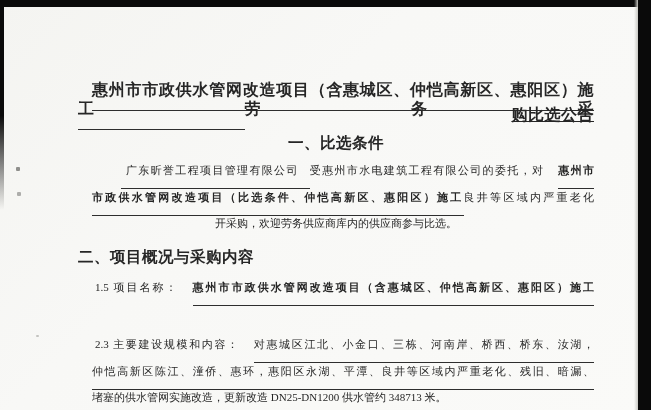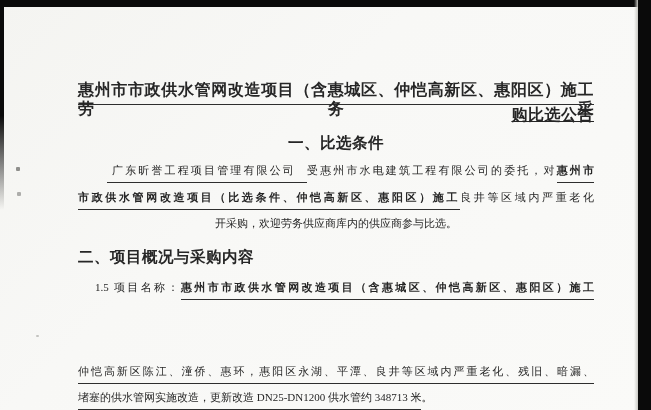--- a/index.html
+++ b/index.html
@@ -45,21 +45,21 @@
     position: absolute; left: 78px; width: 516px;
     font-size: 11px; line-height: 19px;
     white-space: nowrap;
   }
   .stretch {
     white-space: normal;
     text-align: justify;
     text-align-last: justify;
   }
   .b { font-weight: 700; }
-  .u { border-bottom: 1.4px solid #2e2e2e; padding-bottom: 6px; }
+  .u { border-bottom: 1.4px solid #2e2e2e; padding-bottom: 12px; margin-left: 14px; }
   .u-pad { padding-left: 5px; padding-right: 11px; }
   .u-pad-sm { padding-left: 6px; padding-right: 8px; }
 
   .title-line { font-size: 16px; font-weight: 700; letter-spacing: .5px; }
   .title-1 { top: 80px; }
   .title-2 { top: 105px; text-align: right; text-decoration: underline; }
 
   .heading { font-weight: 700; font-size: 15.5px; letter-spacing: .5px; }
   .h1 { top: 133px; text-align: center; }
   .h2 { top: 247px; }
@@ -96,18 +96,19 @@
 
   <div class="line p2 stretch"><span class="b u">市政供水管网改造项目（比选条件、仲恺高新区、惠阳区）施工</span><span>良井等区域内严重老化</span></div>
 
   <div class="line p3">开采购，欢迎劳务供应商库内的供应商参与比选。</div>
 
   <div class="line heading h2">二、项目概况与采购内容</div>
 
   <div class="line i21 stretch"><span>1.5 项目名称：</span><span class="b u">惠州市市政供水管网改造项目（含惠城区、仲恺高新区、惠阳区）施工</span></div>
 
 
+  <div class="line i23a stretch"><span>2.3 主要建设规模和内容：</span><span class="u">对惠城区江北、小金口、三栋、河南岸、桥西、桥东、汝湖，</span></div>
 
   <div class="line i23b stretch"><span class="u">仲恺高新区陈江、潼侨、惠环，惠阳区永湖、平潭、良井等区域内严重老化、残旧、暗漏、</span></div>
 
   <div class="line i23c"><span class="u">堵塞的供水管网实施改造，更新改造 DN25-DN1200 供水管约 348713 米</span><span>。</span></div>
 
 </div>
 
 </body></html>

